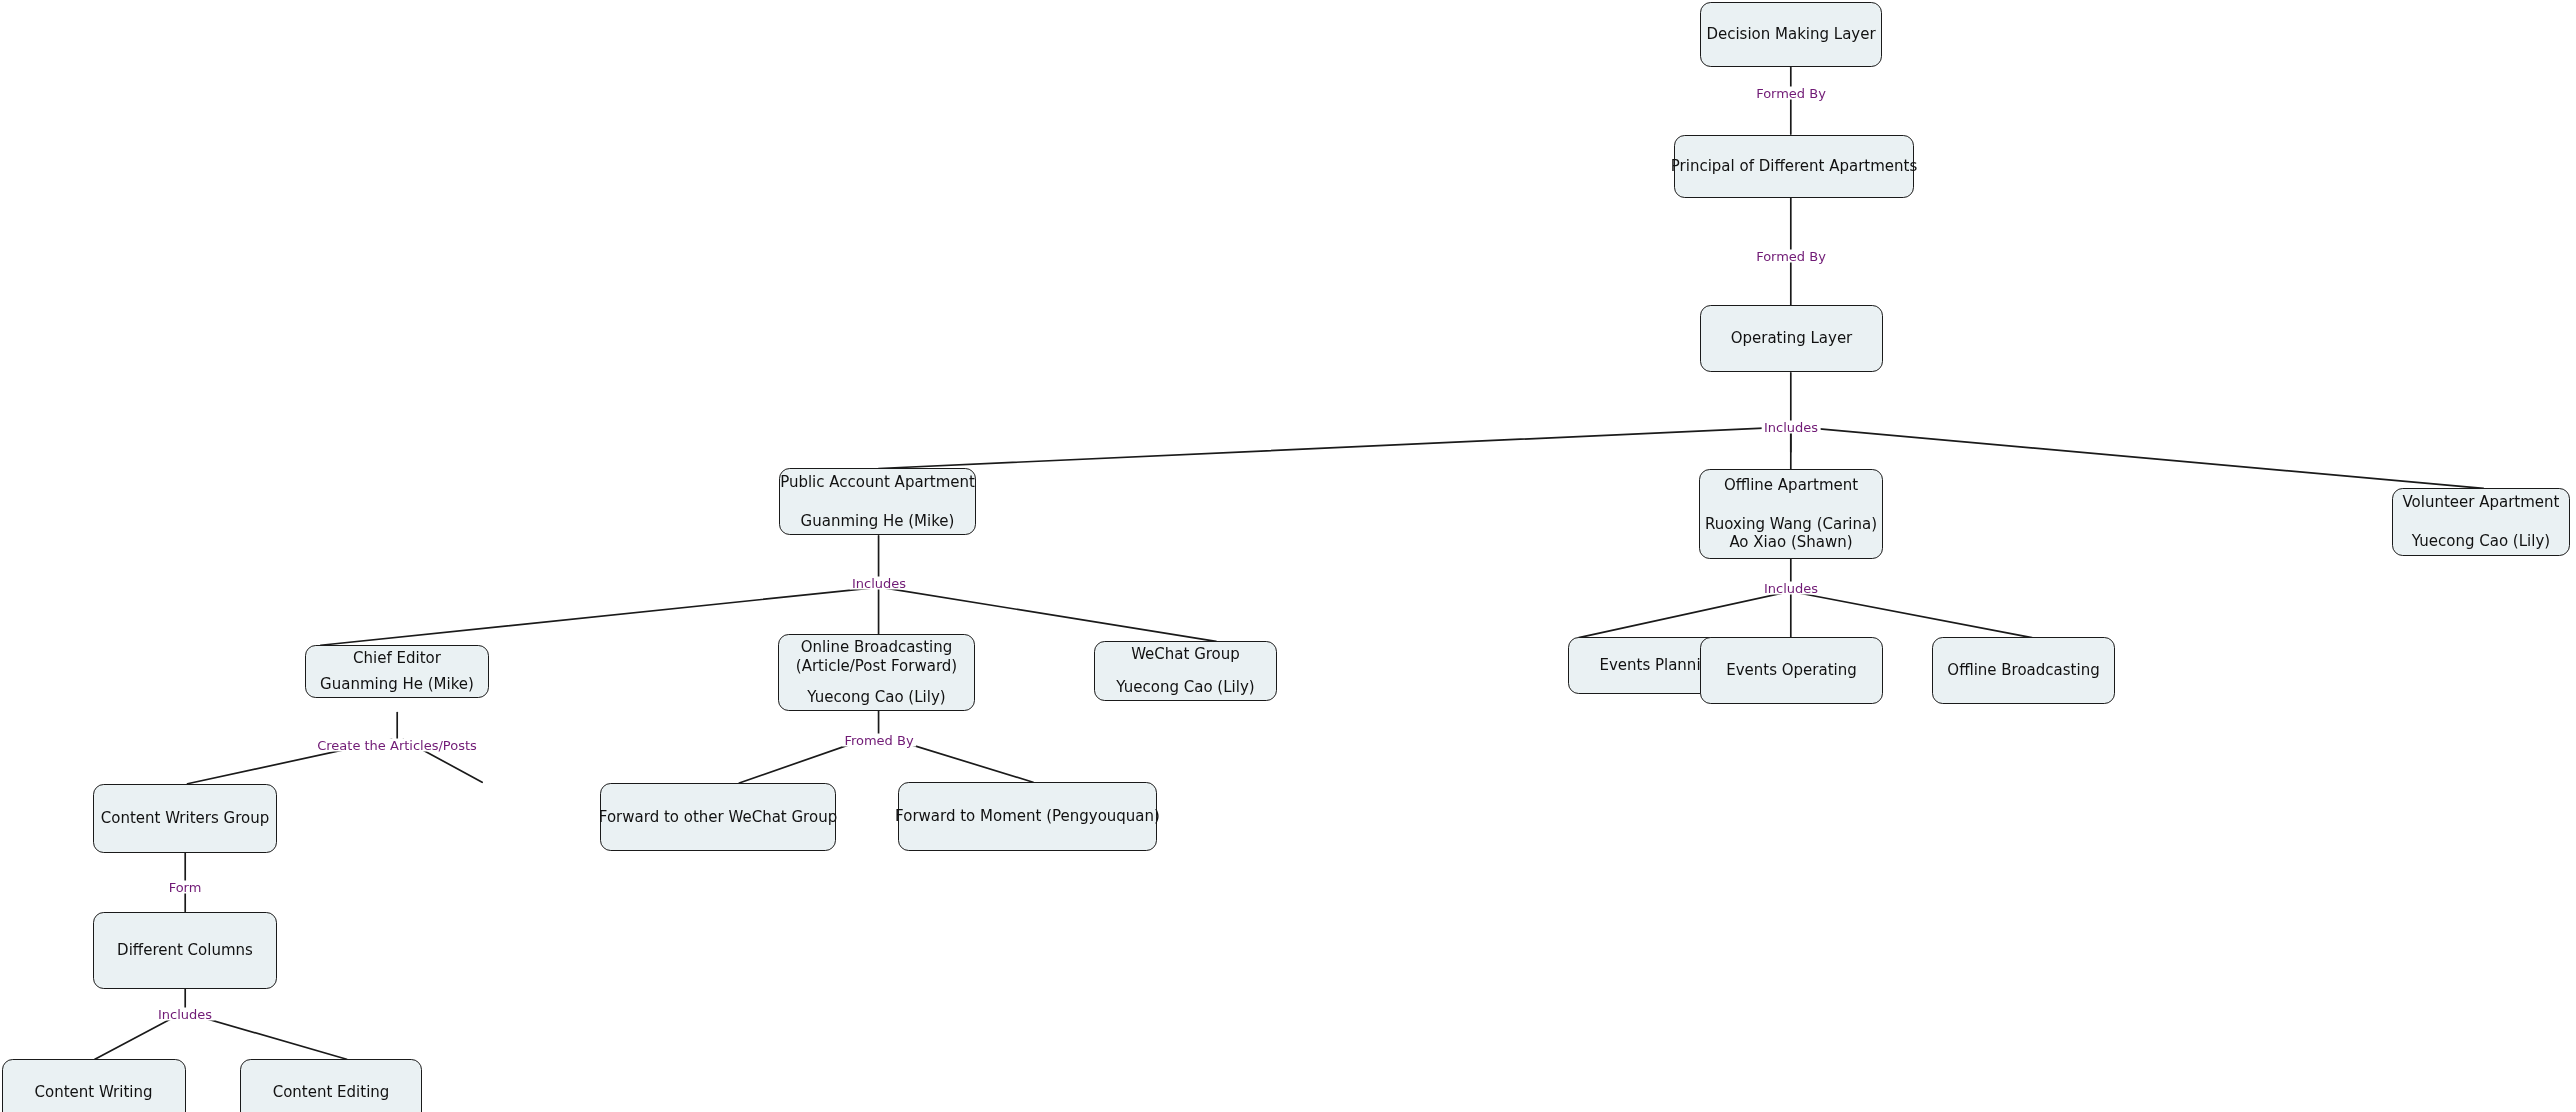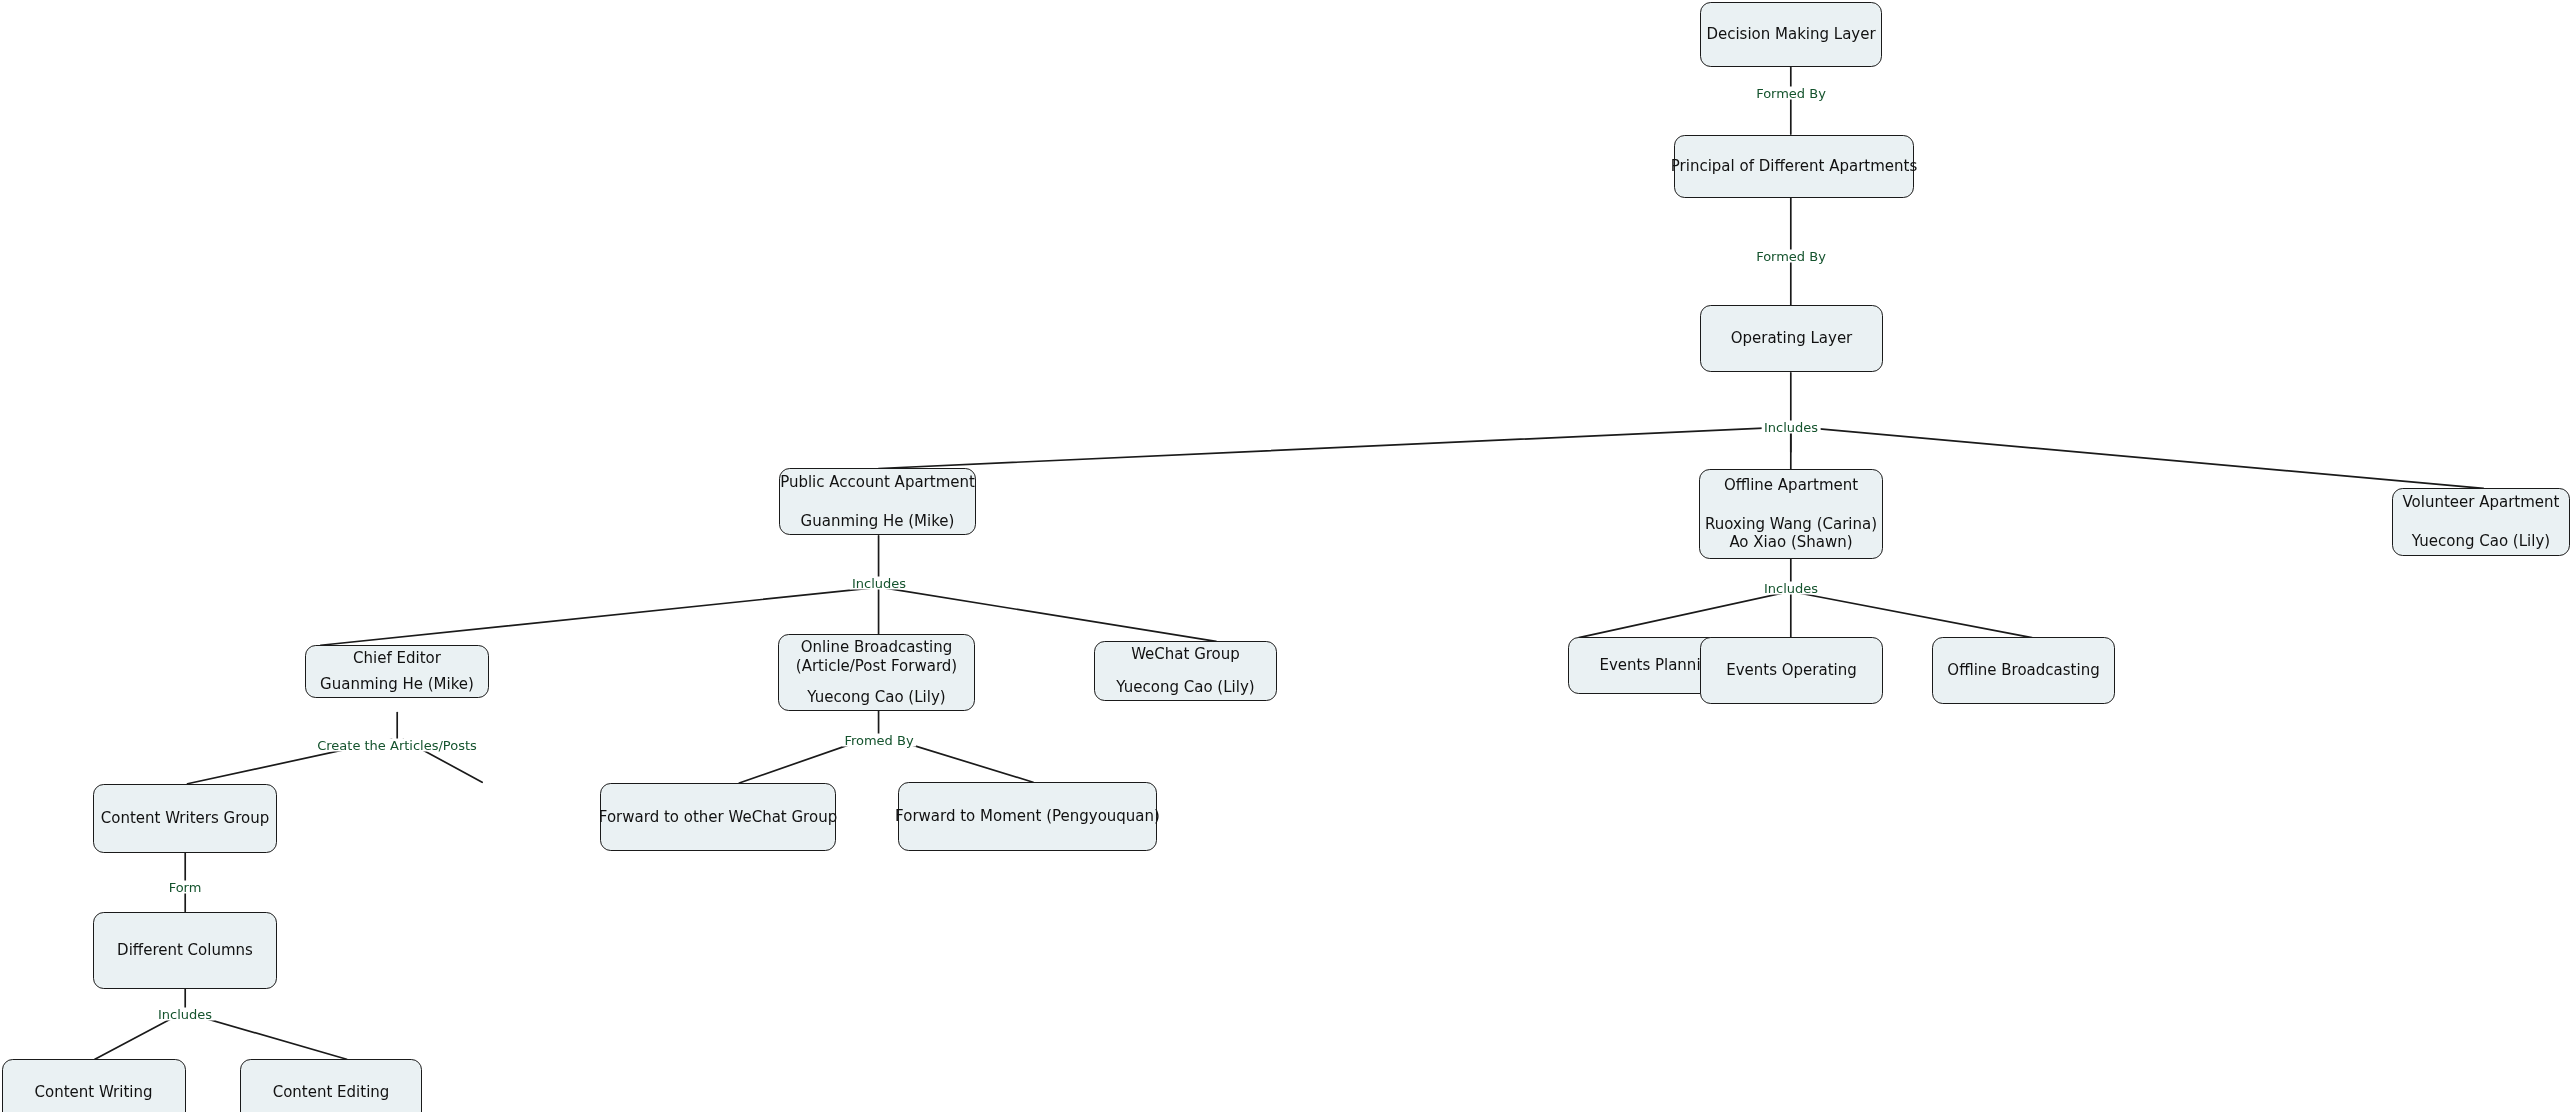--- a/index.html
+++ b/index.html
@@ -49,21 +49,21 @@
     display: block;
     height: 20px;
   }
   .node .sub-tight {
     display: block;
     white-space: nowrap;
   }
   .edge-label {
     position: absolute;
     font-size: 13px;
-    color: #14532d;
+    color: #701a75;
     background: #ffffff;
     white-space: nowrap;
     transform: translate(-50%, -50%);
     padding: 0 2.3px;
     line-height: 1;
   }
 </style>
 </head>
 <body>
 

